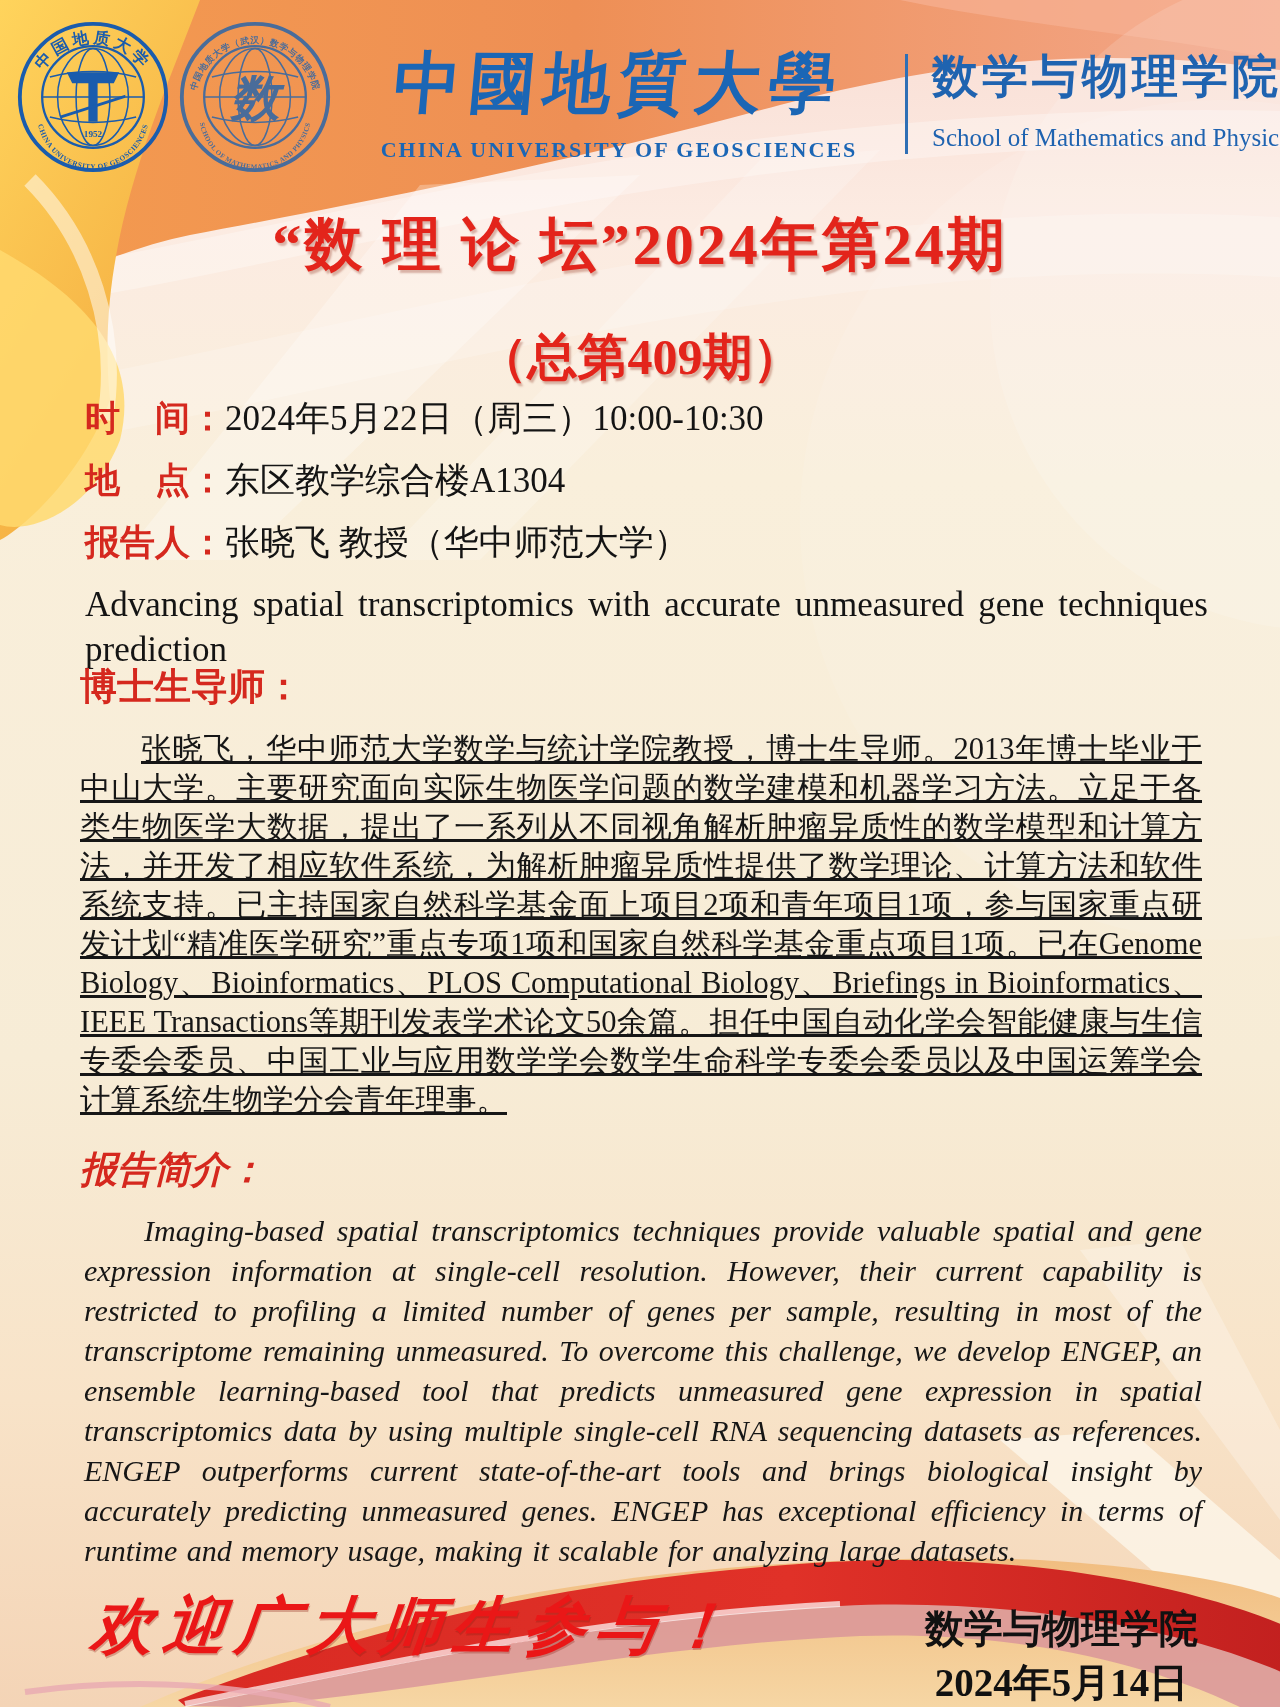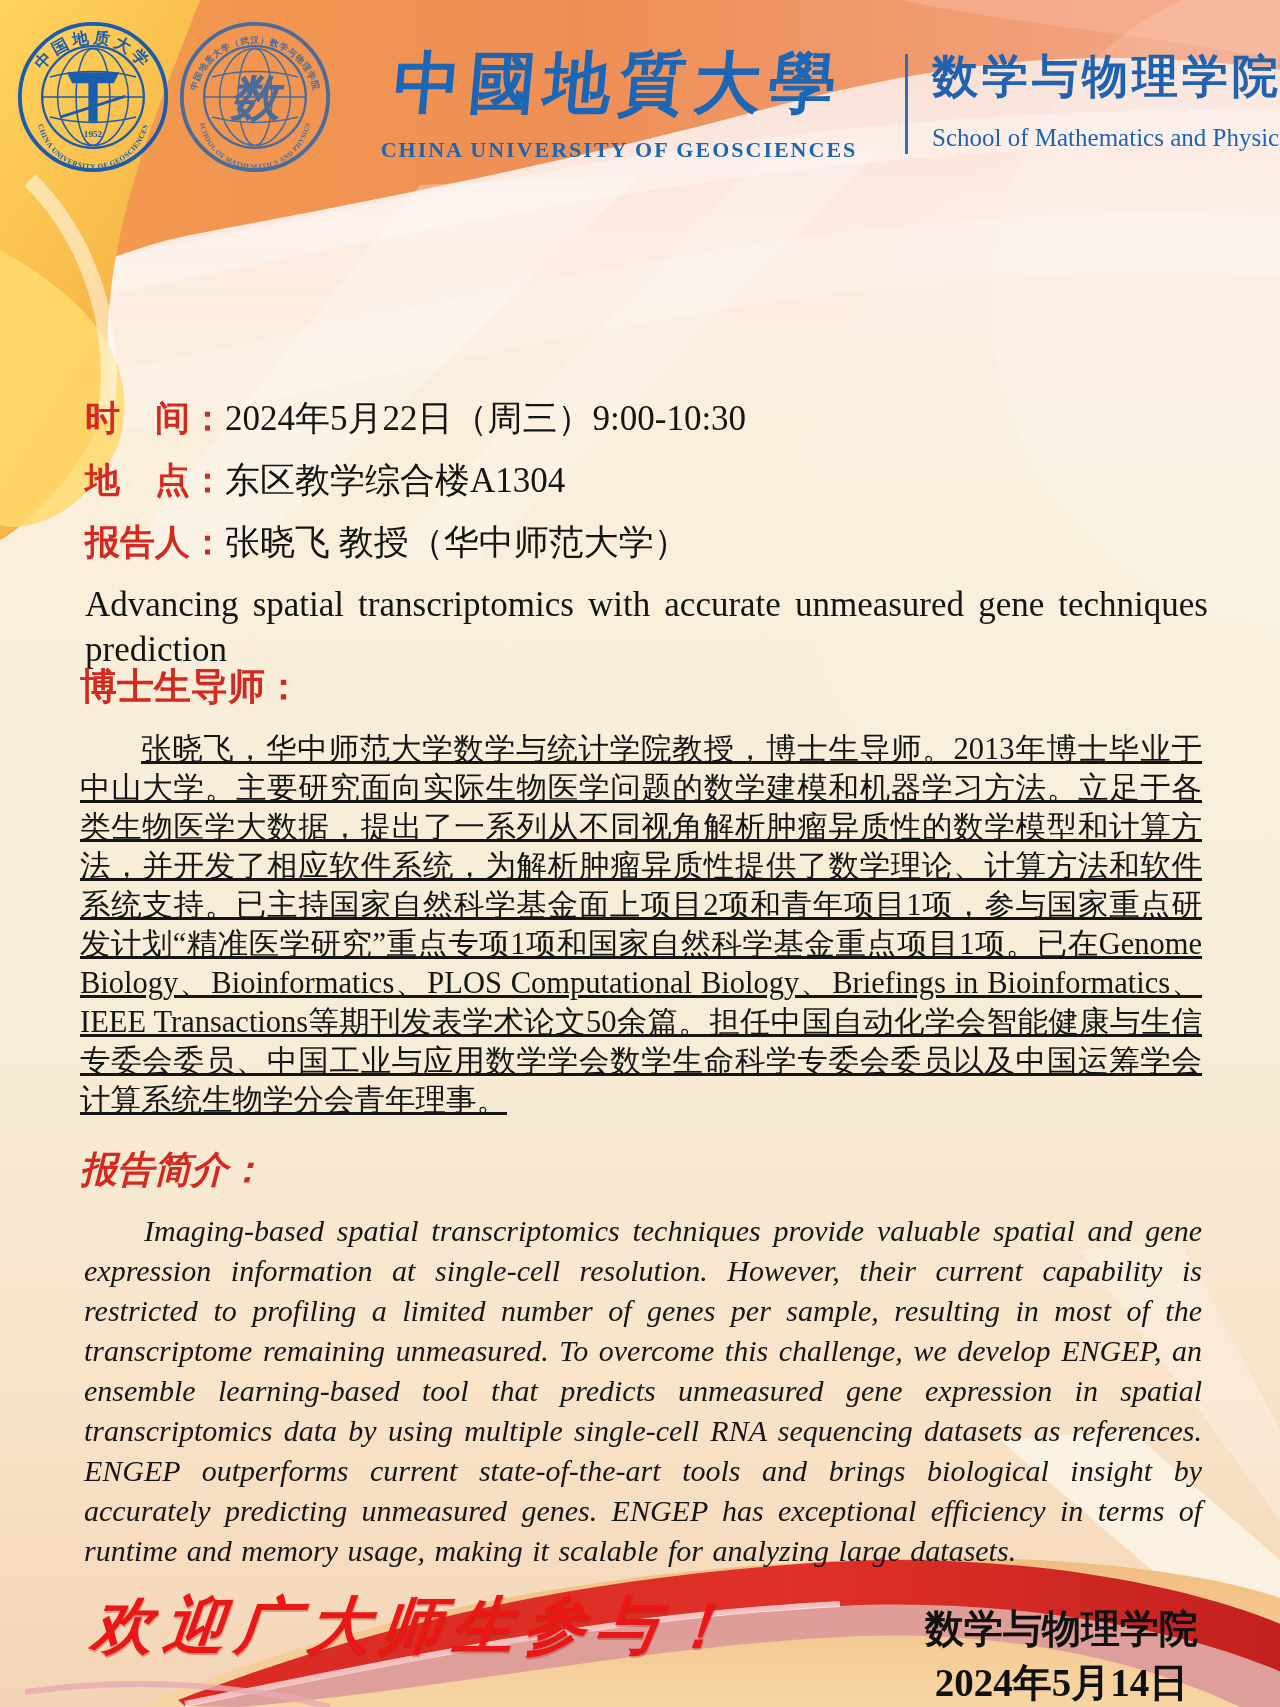--- a/index.html
+++ b/index.html
@@ -166,26 +166,28 @@
       <div class="brand-cn">中國地質大學</div>
       <div class="brand-en">CHINA UNIVERSITY OF GEOSCIENCES</div>
     </div>
     <div class="hdr-divider"></div>
     <div class="school">
       <div class="school-cn">数学与物理学院</div>
       <div class="school-en">School of Mathematics and Physics</div>
     </div>
 
     <div class="title-block">
+      <div class="title-line1">“数 理 论 坛”2024年第24期</div>
+      <div class="title-line2">（总第409期）</div>
     </div>
 
     <div class="info-list">
       <div class="info-row">
         <span class="info-label">时　间：</span>
-        <span class="info-value">2024年5月22日（周三）9:00-10:30</span>
+        <span class="info-value">2024年5月22日（周三）10:00-10:30</span>
       </div>
       <div class="info-row">
         <span class="info-label">地　点：</span>
         <span class="info-value">东区教学综合楼A1304</span>
       </div>
       <div class="info-row">
         <span class="info-label">报告人：</span>
         <span class="info-value">张晓飞 教授（华中师范大学）</span>
       </div>
       <div class="info-row">

